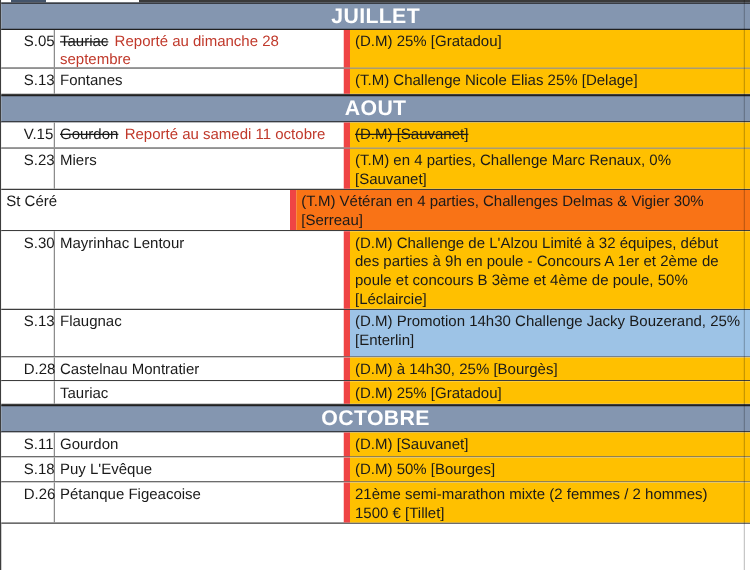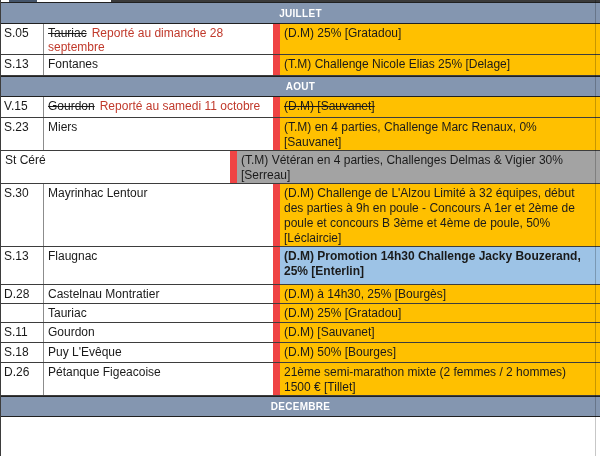--- a/index.html
+++ b/index.html
@@ -9,29 +9,29 @@
     font-size:12px;color:#1a1a1a;
   }
   .sheet{position:relative;width:600px;height:456px;border-left:1px solid #3d3d3d;box-sizing:border-box;}
   .top-strip{
     height:2px;
     background:linear-gradient(to right,#ffffff 0 8px,#44546a 8px 36px,#ffffff 36px 110px,#3a3a3a 110px 100%);
   }
   .row{display:flex;border-bottom:1px solid #3d3d3d;background:#ffffff;box-sizing:border-box;}
   .band{
     display:flex;align-items:center;justify-content:center;
-    background:#8496B0;color:#ffffff;font-weight:bold;font-size:10px;
+    background:#8496B0;color:#ffffff;font-weight:bold;font-size:17px;
     border-top:1px solid #202020;border-bottom:1px solid #202020;
     box-sizing:border-box;letter-spacing:.3px;
   }
-  .c-date{width:43px;border-right:1px solid #8c8c8c;padding:2px 2px 0 3px;box-sizing:border-box;}
-  .c-loc{width:236px;border-right:7px solid #ef4444;padding:2px 4px 0 4px;box-sizing:border-box;}
+  .c-date{width:43px;border-right:1px solid #8c8c8c;padding:2px 2px 0 18px;box-sizing:border-box;}
+  .c-loc{width:236px;border-right:5px solid #ef4444;padding:2px 4px 0 4px;box-sizing:border-box;}
   .c-desc{flex:1;padding:2px 4px 0 4px;background:#FFC000;box-sizing:border-box;line-height:15px;}
-  .c-desc.bg-gold{background:#a3a3a3;}
-  .c-desc.bg-blue{background:#9DC3E6;font-weight:bold;}
+  .c-desc.bg-gold{background:#f97316;}
+  .c-desc.bg-blue{background:#9DC3E6;}
   .struck{text-decoration:line-through;}
   .note{color:#C0392B;margin-left:5px;}.rh19{min-height:19px}.rh20{min-height:20px}.rh21{min-height:21px}
   .rh22{min-height:22px}.rh28{min-height:28px}.rh31{min-height:31px}.rh32{min-height:32px}
   .rh38{min-height:38px}.rh62{min-height:62px}
   .right-edge{position:absolute;top:0;bottom:0;right:4px;width:1px;background:rgba(0,0,0,0.22);pointer-events:none;}
 </style>
 </head>
 <body>
 
 <div class="sheet">
@@ -92,35 +92,35 @@
     <div class="c-loc">Castelnau Montratier</div>
     <div class="c-desc">(D.M) à 14h30, 25% [Bourgès]</div>
   </div>
 
   <div class="row rh19">
     <div class="c-date"></div>
     <div class="c-loc">Tauriac</div>
     <div class="c-desc">(D.M) 25% [Gratadou]</div>
   </div>
 
+  <div class="band rh19">OCTOBRE</div>
 
   <div class="row rh20">
     <div class="c-date">S.11</div>
     <div class="c-loc">Gourdon</div>
     <div class="c-desc">(D.M) [Sauvanet]</div>
   </div>
 
   <div class="row rh20">
     <div class="c-date">S.18</div>
     <div class="c-loc">Puy L'Evêque</div>
     <div class="c-desc">(D.M) 50% [Bourges]</div>
   </div>
 
   <div class="row rh28">
     <div class="c-date">D.26</div>
     <div class="c-loc">Pétanque Figeacoise</div>
     <div class="c-desc">21ème semi-marathon mixte (2 femmes / 2 hommes) 1500 € [Tillet]</div>
   </div>
 
-  <div class="band rh21">DECEMBRE</div>
 
   <div class="right-edge"></div>
 </div>
 
 </body></html>

